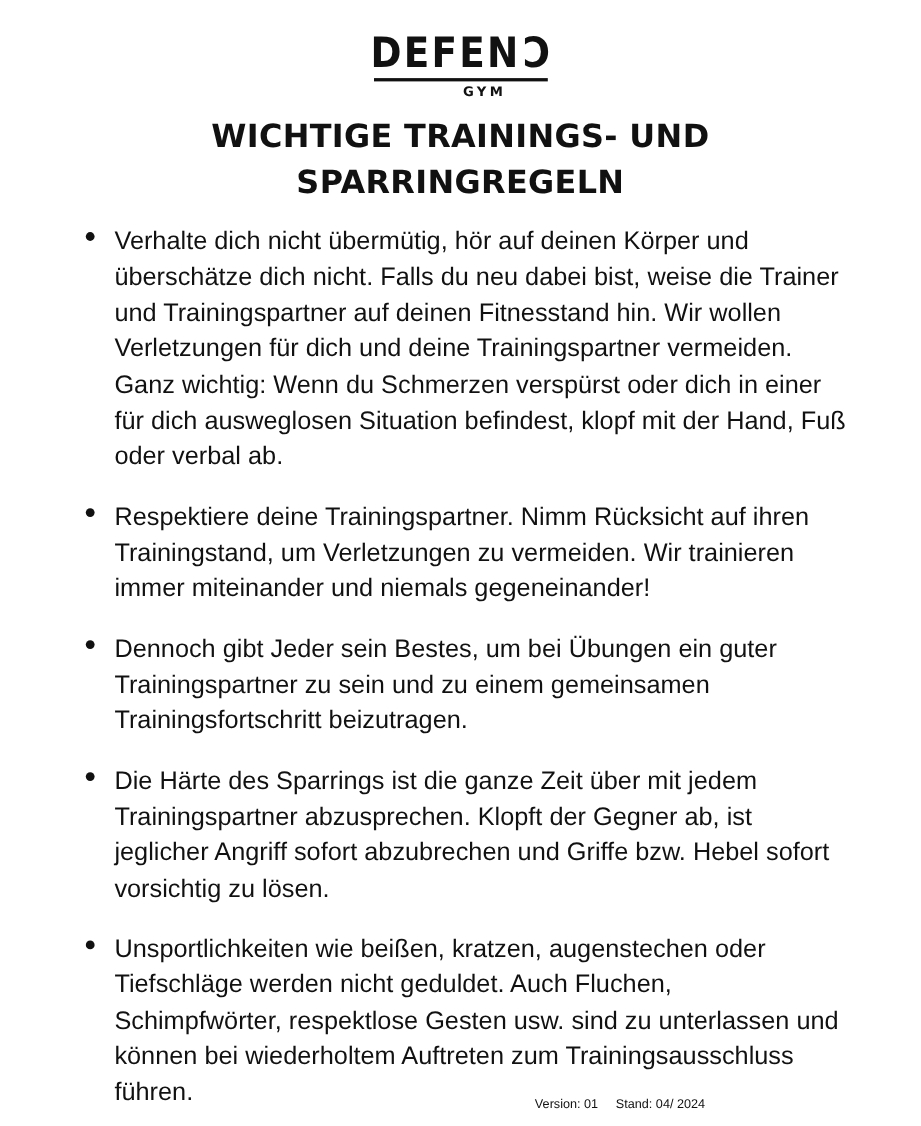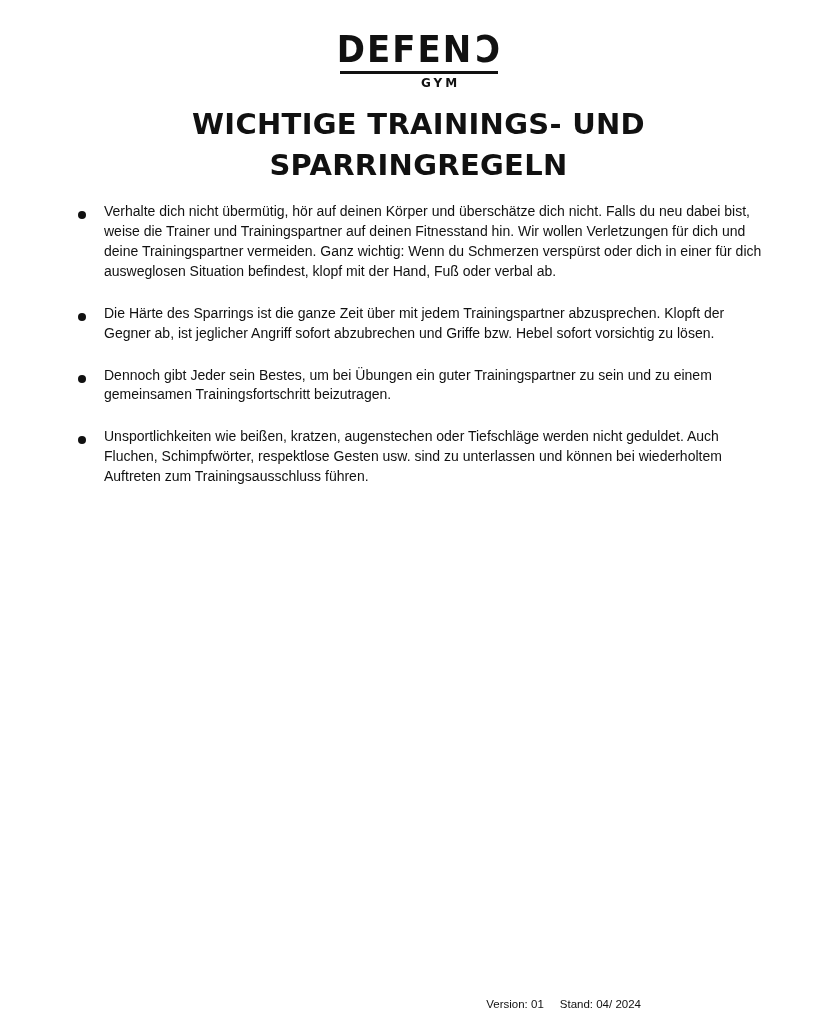--- a/index.html
+++ b/index.html
@@ -77,21 +77,21 @@
   
   .rules {
     list-style: none;
     margin: 16px 0 0 0;
     padding: 0 68px 0 72px;
   }
   .rule-item {
     position: relative;
     padding-left: 32px;
     margin-bottom: 22px;
-    font-size: 14px;
+    font-size: 23px;
     line-height: 1.42;
     color: #111111;
     text-align: left;
   }
   .rule-item:last-child {
     margin-bottom: 0;
   }
   .rule-bullet {
     position: absolute;
     left: 6px;
@@ -133,25 +133,29 @@
 
   <h1 class="doc-title">WICHTIGE TRAININGS- UND SPARRINGREGELN</h1>
 
   <ul class="rules">
     <li class="rule-item">
       <span class="rule-bullet"></span>
       <span>Verhalte dich nicht übermütig, hör auf deinen Körper und überschätze dich nicht. Falls du neu dabei bist, weise die Trainer und Trainingspartner auf deinen Fitnesstand hin. Wir wollen Verletzungen für dich und deine Trainingspartner vermeiden. Ganz wichtig: Wenn du Schmerzen verspürst oder dich in einer für dich ausweglosen Situation befindest, klopf mit der Hand, Fuß oder verbal ab.</span>
     </li>
     <li class="rule-item">
       <span class="rule-bullet"></span>
-      <span>Die Härte des Sparrings ist die ganze Zeit über mit jedem Trainingspartner abzusprechen. Klopft der Gegner ab, ist jeglicher Angriff sofort abzubrechen und Griffe bzw. Hebel sofort vorsichtig zu lösen.</span>
+      <span>Respektiere deine Trainingspartner. Nimm Rücksicht auf ihren Trainingstand, um Verletzungen zu vermeiden. Wir trainieren immer miteinander und niemals gegeneinander!</span>
     </li>
     <li class="rule-item">
       <span class="rule-bullet"></span>
       <span>Dennoch gibt Jeder sein Bestes, um bei Übungen ein guter Trainingspartner zu sein und zu einem gemeinsamen Trainingsfortschritt beizutragen.</span>
+    </li>
+    <li class="rule-item">
+      <span class="rule-bullet"></span>
+      <span>Die Härte des Sparrings ist die ganze Zeit über mit jedem Trainingspartner abzusprechen. Klopft der Gegner ab, ist jeglicher Angriff sofort abzubrechen und Griffe bzw. Hebel sofort vorsichtig zu lösen.</span>
     </li>
     <li class="rule-item">
       <span class="rule-bullet"></span>
       <span>Unsportlichkeiten wie beißen, kratzen, augenstechen oder Tiefschläge werden nicht geduldet. Auch Fluchen, Schimpfwörter, respektlose Gesten usw. sind zu unterlassen und können bei wiederholtem Auftreten zum Trainingsausschluss führen.</span>
     </li>
   </ul>
 
   <div class="footer">
     <div class="footer-left">Version: 01</div>
     <div class="footer-right">Stand: 04/ 2024</div>

